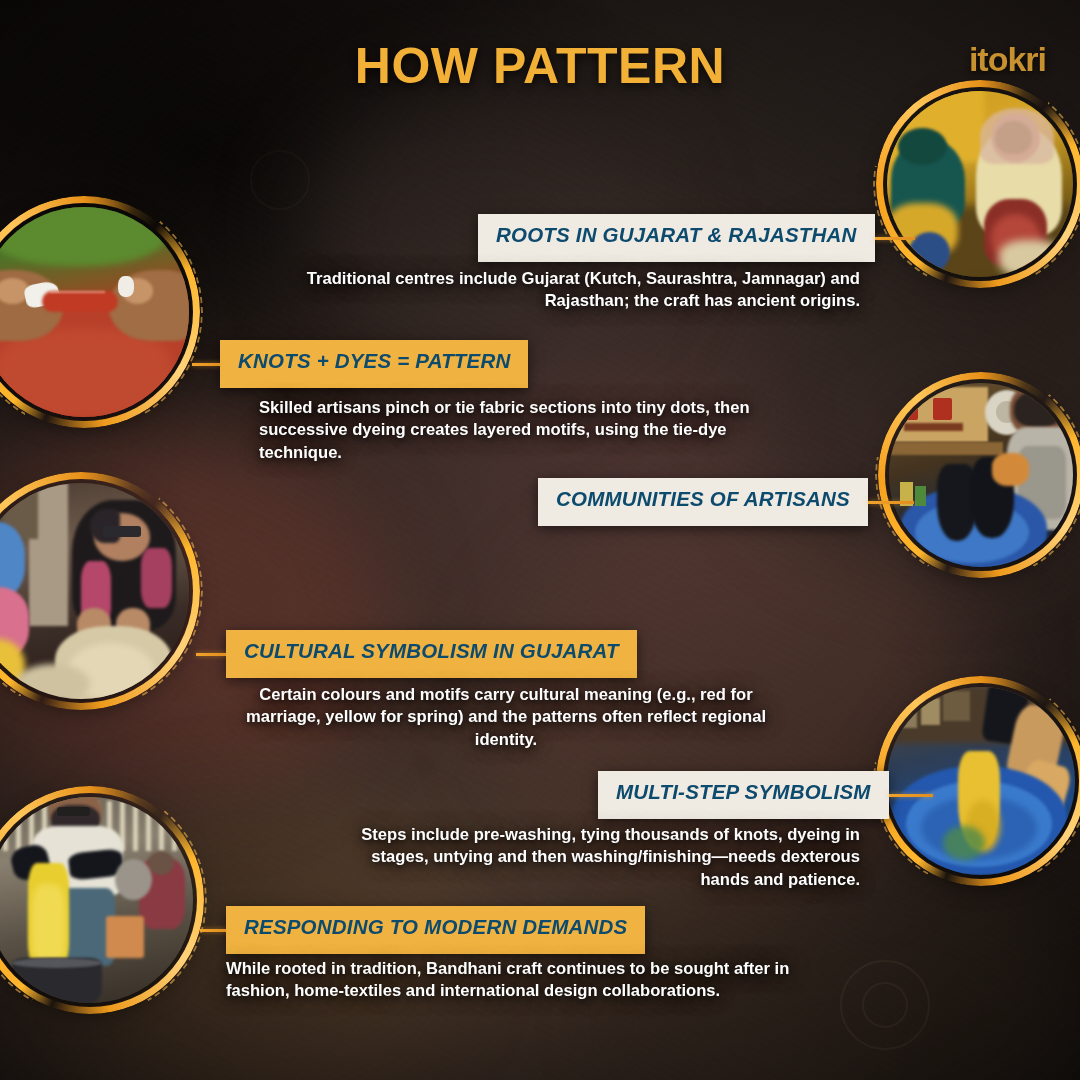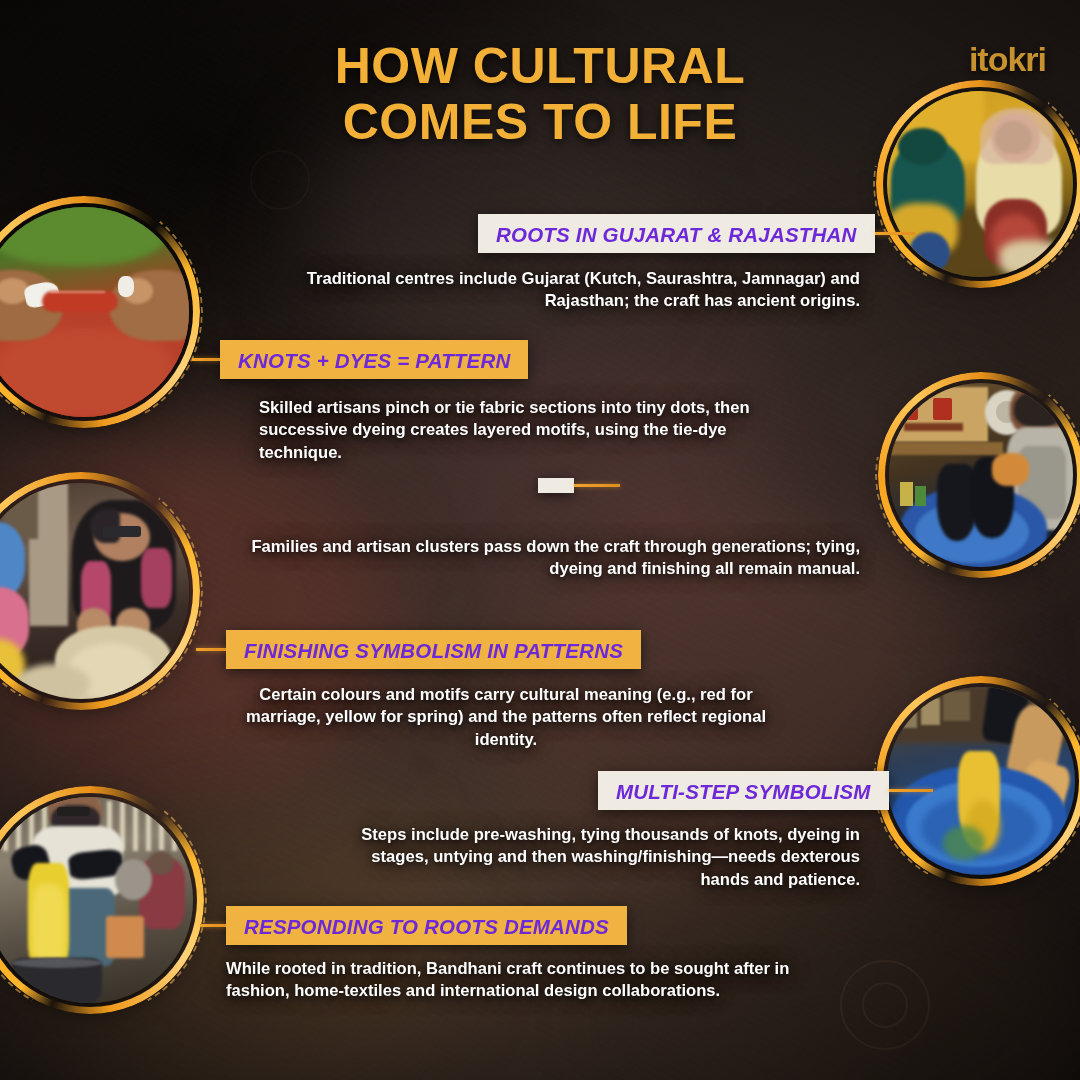--- a/index.html
+++ b/index.html
@@ -64,24 +64,24 @@
     position:absolute; right:34px; top:40px;
     font-size:34px; font-weight:bold; letter-spacing:-1px;
     color:#C8912F; font-style:normal;
     text-shadow:0 2px 6px rgba(0,0,0,0.7);
   }
 
   
   .sec { position:absolute; }
   .hdr {
     display:inline-block;
-    padding:9px 18px 6px 18px;
+    padding:9px 18px 15px 18px;
     font-size:20.5px; font-weight:bold; font-style:italic;
     letter-spacing:0.2px;
-    color:#6d28d9;
+    color:#0c4a6e;
     white-space:nowrap;
     box-shadow:0 3px 12px rgba(0,0,0,0.55);
     position:relative;
   }
   .hdr.cream { background:#EFEAE2; }
   .hdr.amber { background:#F0B341; }
   .body-txt {
     font-size:16.6px; font-weight:bold; line-height:1.35;
     color:#FFFFFF;
     text-shadow:0 2px 7px rgba(0,0,0,0.85), 0 0 20px rgba(0,0,0,0.6);
@@ -174,22 +174,21 @@
   <div class="bg-fabric"></div>
   <div class="bg-motif" style="left:840px;top:960px;width:90px;height:90px;"></div>
   <div class="bg-motif" style="left:862px;top:982px;width:46px;height:46px;"></div>
   <div class="bg-motif" style="left:250px;top:150px;width:60px;height:60px;opacity:0.5;"></div>
   <div class="bg-vign"></div>
 </div>
 
 <div id="content">
 
   <div class="title">
-    <span class="ln">HOW CULTURAL</span>
-    <span class="ln">COMES TO LIFE</span>
+    <span class="ln">HOW PATTERN</span>
   </div>
 
   <div class="logo">itokri</div>
 
   <div class="circ" style="left:876px;top:80px;width:208px;height:208px;">
     <div class="photo">
       <div class="sc" style="background:linear-gradient(160deg,#C9991F 0%,#D9A828 34%,#8A6A18 62%,#3A2A12 100%);"></div>
       <div class="sh blur3" style="left:-6%;top:-4%;width:58%;height:42%;background:#E0B02C;"></div>
       <div class="sh" style="left:0;top:62%;width:100%;height:38%;background:#5a4418;filter:blur(5px);"></div>
 
@@ -373,50 +372,48 @@
 
   <div class="sec body-txt ta-r" style="left:268px;top:268px;width:592px;">
     <span>Traditional centres include Gujarat (Kutch, Saurashtra, Jamnagar) and Rajasthan; the craft has ancient origins.</span>
   </div>
   <div class="sec body-txt ta-l" style="left:220px;top:397px;width:540px;margin-left:39px;">
     <span>Skilled artisans pinch or tie fabric sections into tiny dots, then successive dyeing creates layered motifs, using the tie-dye technique.</span>
   </div>
 
   <div class="sec" style="left:538px;top:478px;">
     <div class="hdr cream">
+      <span>COMMUNITIES OF ARTISANS</span>
       <span class="conn right" style="width:46px;"></span>
     </div>
-  </div>
-  <div class="sec body-txt ta-r" style="left:248px;top:536px;width:612px;">
-    <span>Families and artisan clusters pass down the craft through generations; tying, dyeing and finishing all remain manual.</span>
   </div>
 
   <div class="sec" style="left:226px;top:630px;">
     <div class="hdr amber">
-      <span>FINISHING SYMBOLISM IN PATTERNS</span>
+      <span>CULTURAL SYMBOLISM IN GUJARAT</span>
       <span class="conn left" style="width:30px;"></span>
     </div>
   </div>
   <div class="sec body-txt ta-l" style="left:226px;top:684px;width:560px;text-align:center;">
     <span>Certain colours and motifs carry cultural meaning (e.g., red for marriage, yellow for spring) and the patterns often reflect regional identity.</span>
   </div>
 
   <div class="sec" style="left:598px;top:771px;">
     <div class="hdr cream">
       <span>MULTI-STEP SYMBOLISM</span>
       <span class="conn right" style="width:44px;"></span>
     </div>
   </div>
   <div class="sec body-txt ta-r" style="left:320px;top:824px;width:540px;">
     <span>Steps include pre-washing, tying thousands of knots, dyeing in stages, untying and then washing/finishing—needs dexterous hands and patience.</span>
   </div>
 
   <div class="sec" style="left:226px;top:906px;">
     <div class="hdr amber">
-      <span>RESPONDING TO ROOTS DEMANDS</span>
+      <span>RESPONDING TO MODERN DEMANDS</span>
       <span class="conn left" style="width:26px;"></span>
     </div>
   </div>
   <div class="sec body-txt ta-l" style="left:226px;top:958px;width:566px;">
     <span>While rooted in tradition, Bandhani craft continues to be sought after in fashion, home-textiles and international design collaborations.</span>
   </div>
 
 </div>
 
 </body></html>

